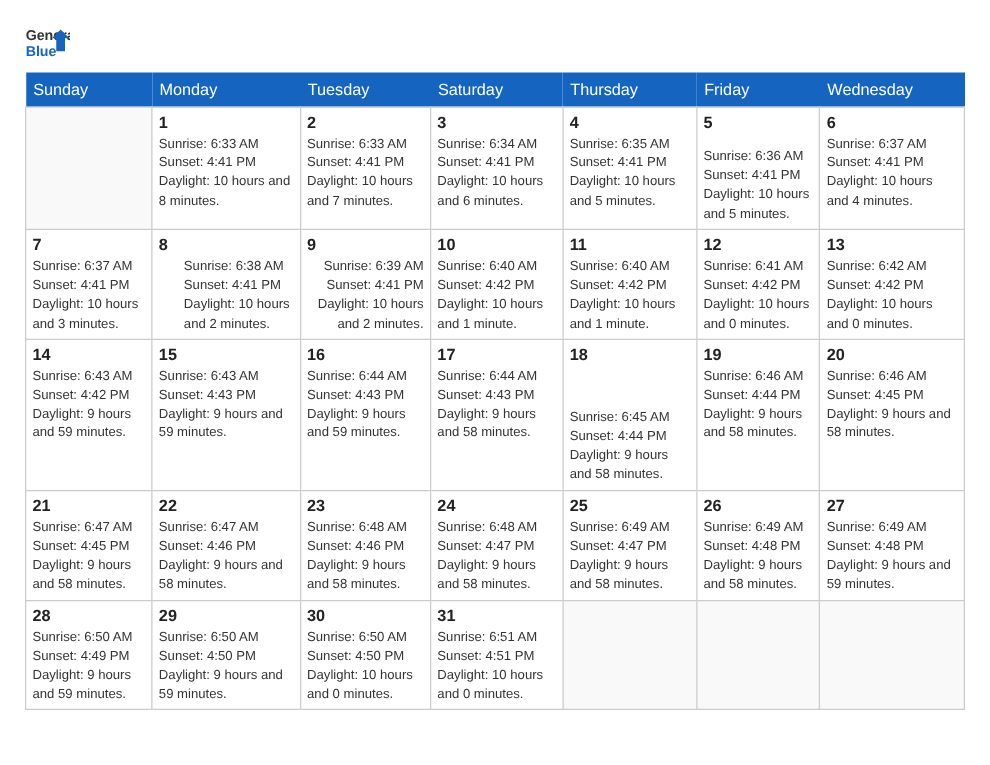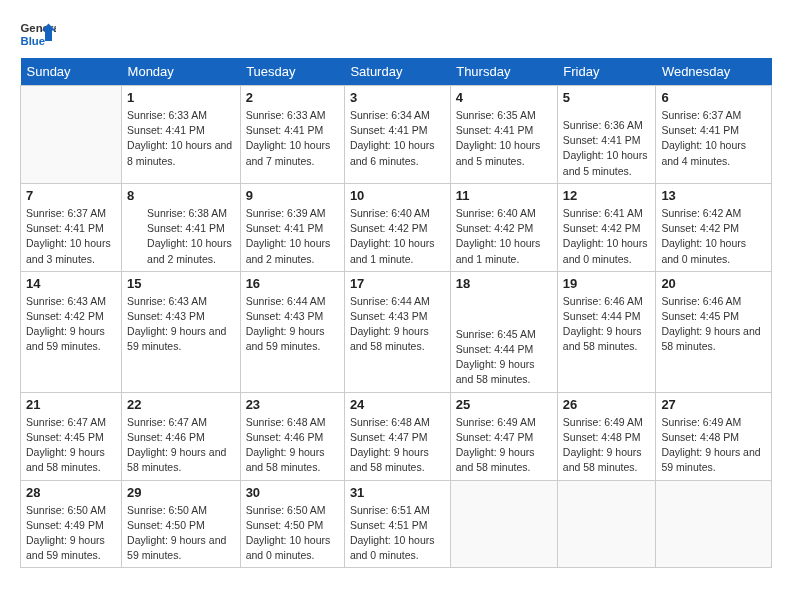--- a/index.html
+++ b/index.html
@@ -157,21 +157,21 @@
 Daylight: 10 hours and 3 minutes.</div>
         </td>
         <td>
           <div class="day-num">8</div>
           <div class="cell-text" style="white-space: pre-line; margin-left: 20px;">Sunrise: 6:38 AM
 Sunset: 4:41 PM
 Daylight: 10 hours and 2 minutes.</div>
         </td>
         <td>
           <div class="day-num">9</div>
-          <div class="cell-text" style="white-space: pre-line;">Sunrise: 6:39 AM
+          <div class="cell-text" style="white-space: pre-line; text-align: right;">Sunrise: 6:39 AM
 Sunset: 4:41 PM
 Daylight: 10 hours and 2 minutes.</div>
         </td>
         <td>
           <div class="day-num">10</div>
           <div class="cell-text" style="white-space: pre-line;">Sunrise: 6:40 AM
 Sunset: 4:42 PM
 Daylight: 10 hours and 1 minute.</div>
         </td>
         <td>

